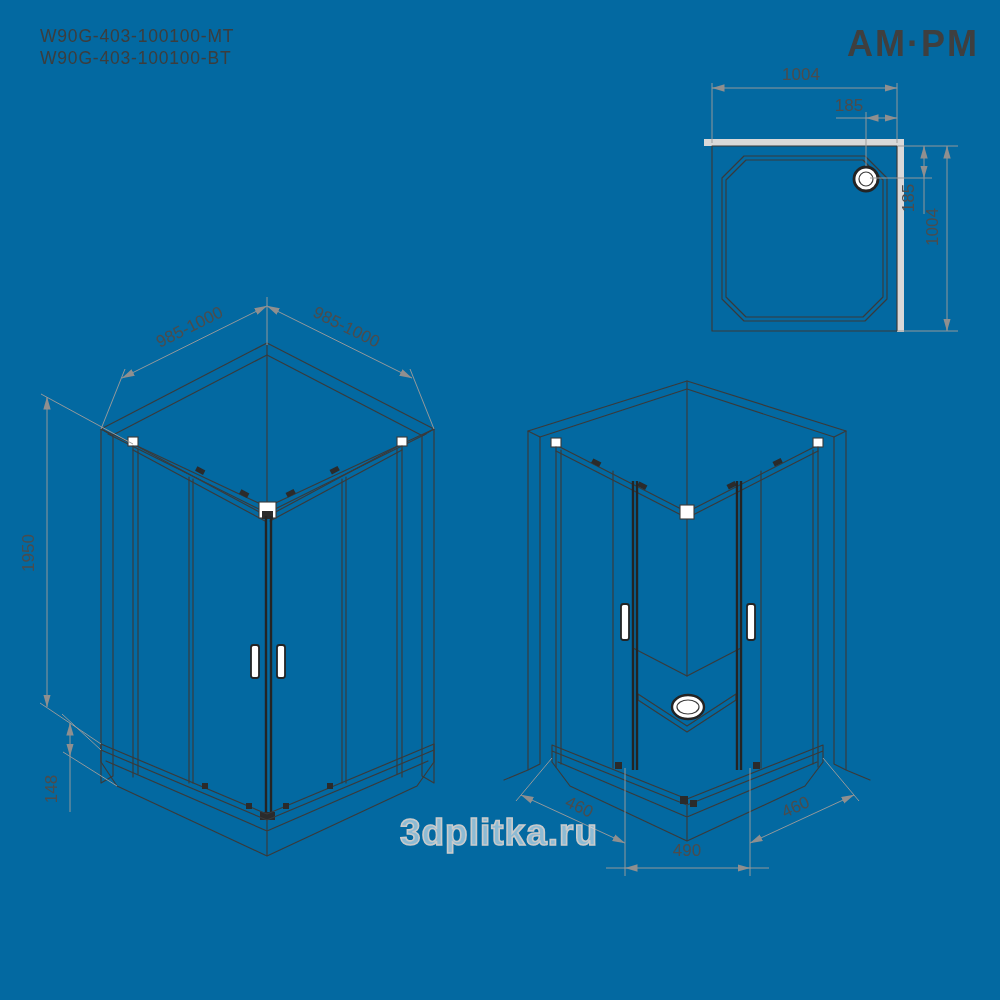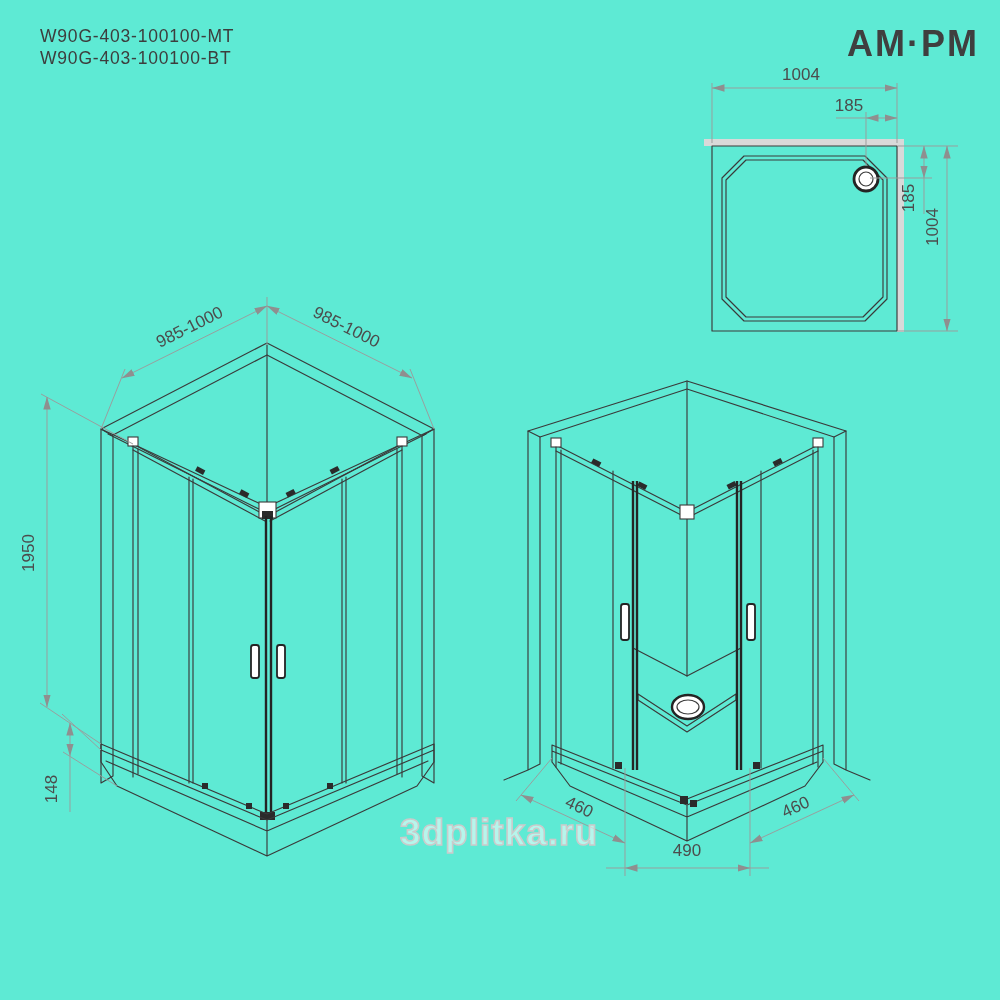--- a/index.html
+++ b/index.html
@@ -1,16 +1,16 @@
 <!DOCTYPE html>
 <html><head>
 <meta charset="utf-8">
 <style>
   html,body{margin:0;padding:0;background:#ffffff;}
-  .page{position:relative;width:1000px;height:1000px;background:#5eead4;overflow:hidden;
+  .page{position:relative;width:1000px;height:1000px;background:#0369a1;overflow:hidden;
         font-family:"Liberation Sans",sans-serif;}
   svg{position:absolute;left:0;top:0;}
   
   .ln   {stroke:#3a3a3a;stroke-width:1.15;fill:none;stroke-linejoin:round;stroke-linecap:round;}
   .lnb  {stroke:#242424;stroke-width:2.4;fill:none;}
   .box  {stroke:#3a3a3a;stroke-width:1.1;fill:#ffffff;}
   .fillD{fill:#2b2b2b;stroke:none;}
   .handle{stroke:#242424;stroke-width:1.8;fill:#ffffff;}
   
   .ext,.dimln{stroke:#9b9b9b;stroke-width:0.95;fill:none;}

